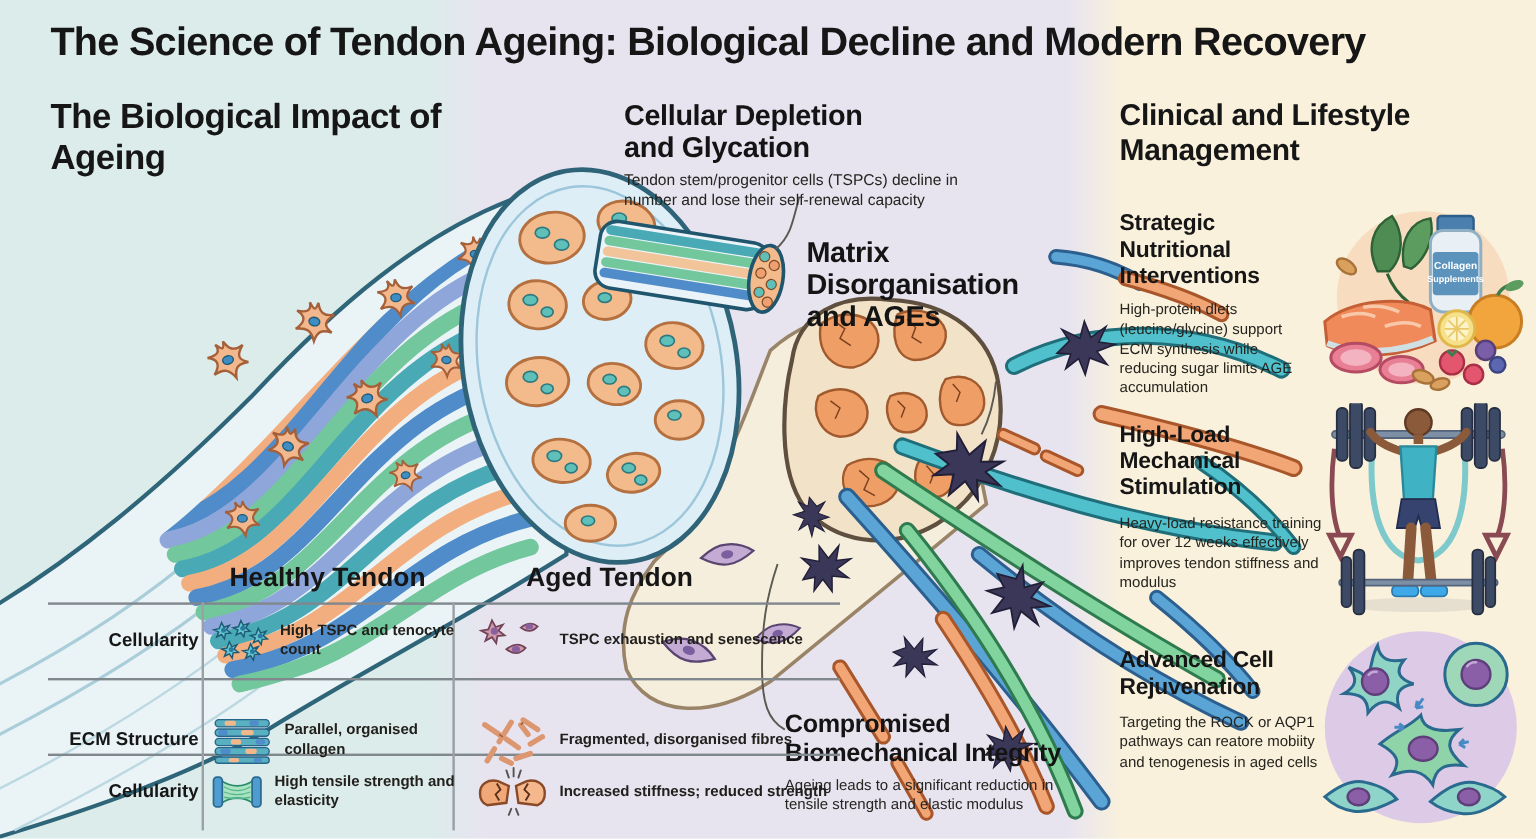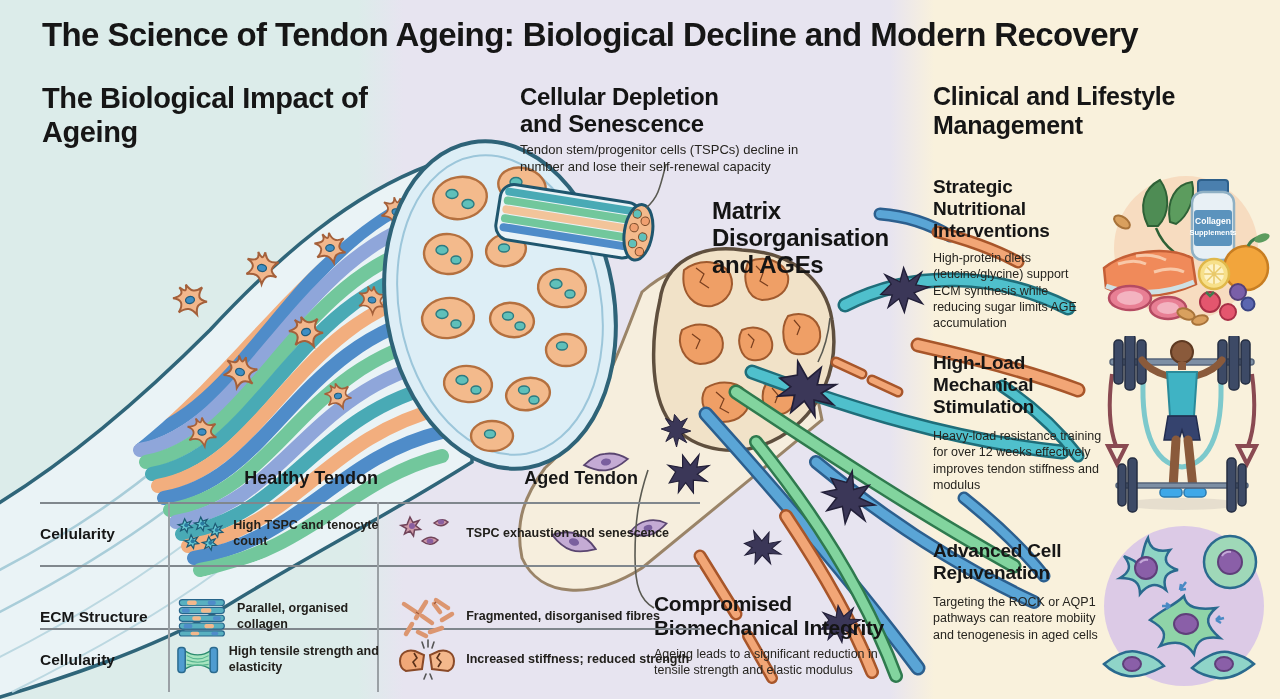--- a/index.html
+++ b/index.html
@@ -12,25 +12,25 @@
   .title{left:42px;top:18px;width:1190px;font-size:33px;font-weight:800;letter-spacing:-0.6px;line-height:1.05;}
   .h-left{left:42px;top:82px;width:330px;font-size:29px;font-weight:800;letter-spacing:-0.4px;line-height:1.17;}
   .h-mid{font-weight:800;letter-spacing:-0.3px;line-height:1.12;color:#141414;}
   .cap{font-size:13px;line-height:1.28;color:#26241f;}
   .r-head{left:933px;top:82px;width:280px;font-size:25px;font-weight:800;line-height:1.15;letter-spacing:-0.3px;}
   .r-sec-title{font-size:19px;font-weight:800;line-height:1.16;letter-spacing:-0.2px;}
   .r-cap{font-size:12.5px;line-height:1.3;color:#26241f;}
   
   .cmp-table{left:40px;top:460px;width:660px;height:232px;}
   .t-headrow{position:absolute;left:0;top:0;width:660px;height:42px;}
-  .t-colhead{position:absolute;top:8px;font-size:18px;font-weight:800;text-align:right;}
+  .t-colhead{position:absolute;top:8px;font-size:22px;font-weight:800;text-align:center;}
   .t-line-h{position:absolute;left:0;width:660px;height:0;border-top:2px solid #80878d;}
   .t-line-v{position:absolute;top:42px;width:0;height:190px;border-left:2px solid #9aa0a5;}
   .t-row{position:absolute;left:0;width:660px;height:63px;display:flex;align-items:center;}
-  .t-label{width:128px;text-align:left;font-size:15.5px;font-weight:800;}
+  .t-label{width:128px;text-align:right;font-size:15.5px;font-weight:800;}
   .t-cell{display:flex;align-items:center;gap:8px;}
   .t-cell.healthy{width:209px;padding-left:10px;}
   .t-cell.aged{width:310px;padding-left:16px;}
   .t-celltext{font-size:12.5px;line-height:1.22;font-weight:700;color:#22201c;}
   svg{display:block;}
   .illus{position:absolute;}
 </style>
 </head>
 <body>
 
@@ -224,24 +224,24 @@
     <g fill="none" stroke="#5a5a52" stroke-width="1.6">
       <path d="M 666,164 C 660,188 658,198 646,208"></path>
       <path d="M 830,318 C 828,338 824,350 818,362"></path>
       <path d="M 648,470 C 638,500 635,522 635,556 C 635,586 640,600 654,608"></path>
     </g>
   </svg>
 
   <div class="abs title">The Science of Tendon Ageing: Biological Decline and Modern Recovery</div>
   <div class="abs h-left">The Biological Impact of Ageing</div>
 
-  <div class="abs h-mid" style="left:520px;top:84px;width:240px;font-size:24px;">Cellular Depletion and Senescence</div>
+  <div class="abs h-mid" style="left:520px;top:84px;width:240px;font-size:24px;">Cellular Depletion and Glycation</div>
   <div class="abs cap" style="left:520px;top:142px;width:280px;">Tendon stem/progenitor cells (TSPCs) decline in number and lose their self-renewal capacity</div>
 
-  <div class="abs h-mid" style="left:672px;top:198px;width:210px;font-size:24px;margin-left:40px;">Matrix Disorganisation and AGEs</div>
+  <div class="abs h-mid" style="left:672px;top:198px;width:210px;font-size:24px;">Matrix Disorganisation and AGEs</div>
 
   <div class="abs cap" style="left:654px;top:646px;width:260px;font-size:12.5px;">Ageing leads to a significant reduction in tensile strength and elastic modulus</div>
   <div class="abs h-mid" style="left:654px;top:592px;width:260px;font-size:21px;">Compromised Biomechanical Integrity</div>
 
   <div class="abs r-head">Clinical and Lifestyle Management</div>
 
   <div class="abs r-sec-title" style="left:933px;top:176px;width:150px;">Strategic Nutritional Interventions</div>
   <div class="abs r-cap" style="left:933px;top:250px;width:165px;">High-protein dlets (leucine/glycine) support ECM synthesis while reducing sugar limits AGE accumulation</div>
 
   <div class="abs r-sec-title" style="left:933px;top:352px;width:160px;">High-Load Mechanical Stimulation</div>

